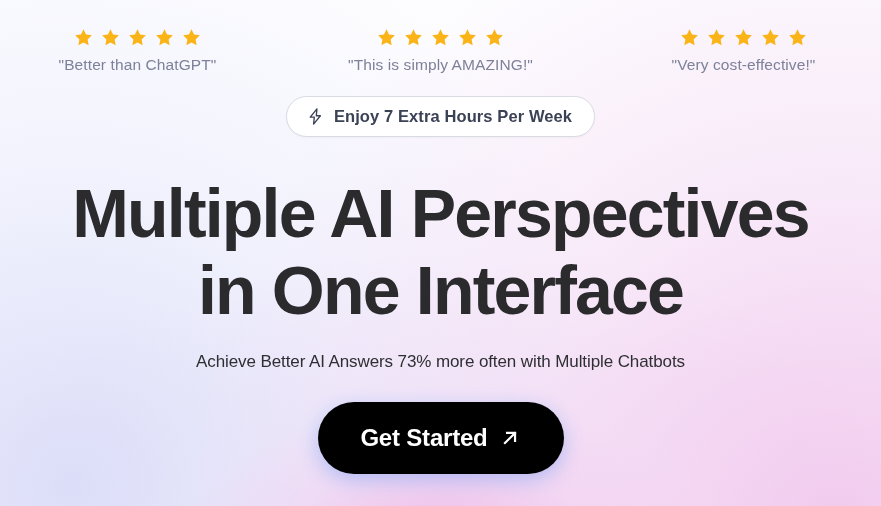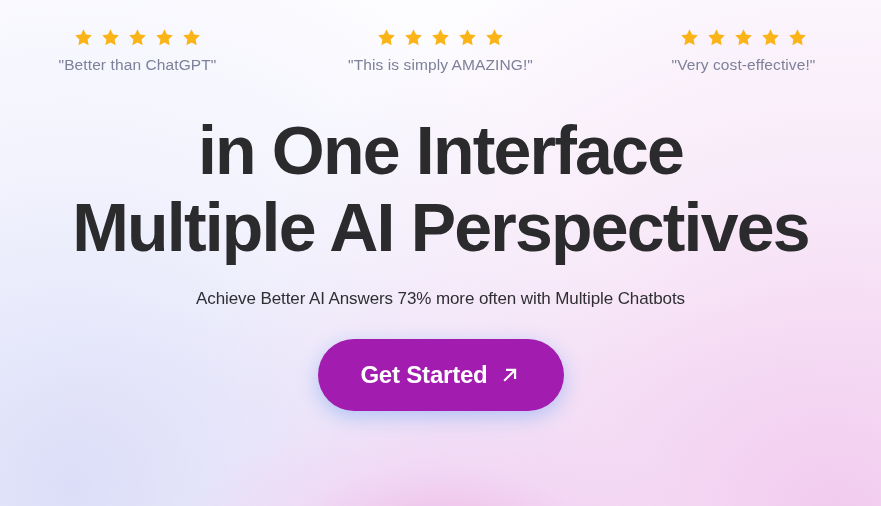--- a/index.html
+++ b/index.html
@@ -167,21 +167,21 @@
 
   .cta-button {
     display: inline-flex;
     align-items: center;
     justify-content: center;
     gap: 11px;
     width: 246px;
     height: 72px;
     border: none;
     border-radius: 999px;
-    background: #a21caf;
+    background: #000000;
     cursor: pointer;
     font-family: inherit;
     box-shadow: 0 6px 20px rgba(21,112,240,0.28);
   }
 
   .cta-label {
     font-size: 24px;
     font-weight: bold;
     color: #ffffff;
     letter-spacing: -0.2px;
@@ -266,24 +266,32 @@
             </svg>
           <svg class="star" viewBox="0 0 24 24" aria-hidden="true">
               <path fill="#fbb418" d="M12 1.6l3.2 6.7 7.3 1-5.3 5.2 1.3 7.3L12 18.3l-6.5 3.5 1.3-7.3L1.5 9.3l7.3-1z"></path>
             </svg>
         </div>
         <div class="testimonial-quote">"Very cost-effective!"</div>
       </div>
 
     </div>
 
+    <div class="badge-row">
+      <div class="badge">
+        <svg class="badge-icon" viewBox="0 0 24 24" aria-hidden="true">
+          <path d="M13.8 2.4L5.4 12.8h5.1l-0.9 8.8 8.6-10.6h-5.2z" fill="none" stroke="#3c4256" stroke-width="1.7" stroke-linejoin="round" stroke-linecap="round"></path>
+        </svg>
+        <span class="badge-text">Enjoy 7 Extra Hours Per Week</span>
+      </div>
+    </div>
 
     <h1 class="headline">
+      <span class="headline-line">Multiple AI Perspectives</span>
       <span class="headline-line">in One Interface</span>
-      <span class="headline-line">Multiple AI Perspectives</span>
     </h1>
 
     <p class="subheadline">Achieve Better AI Answers 73% more often with Multiple Chatbots</p>
 
     <div class="cta-row">
       <button class="cta-button">
         <span class="cta-label">Get Started</span>
         <svg class="cta-arrow" viewBox="0 0 24 24" aria-hidden="true">
           <path d="M6.5 17.5L17.5 6.5M8.8 6.5h8.7v8.7" fill="none" stroke="#ffffff" stroke-width="2.4" stroke-linecap="square" stroke-linejoin="miter"></path>
         </svg>

